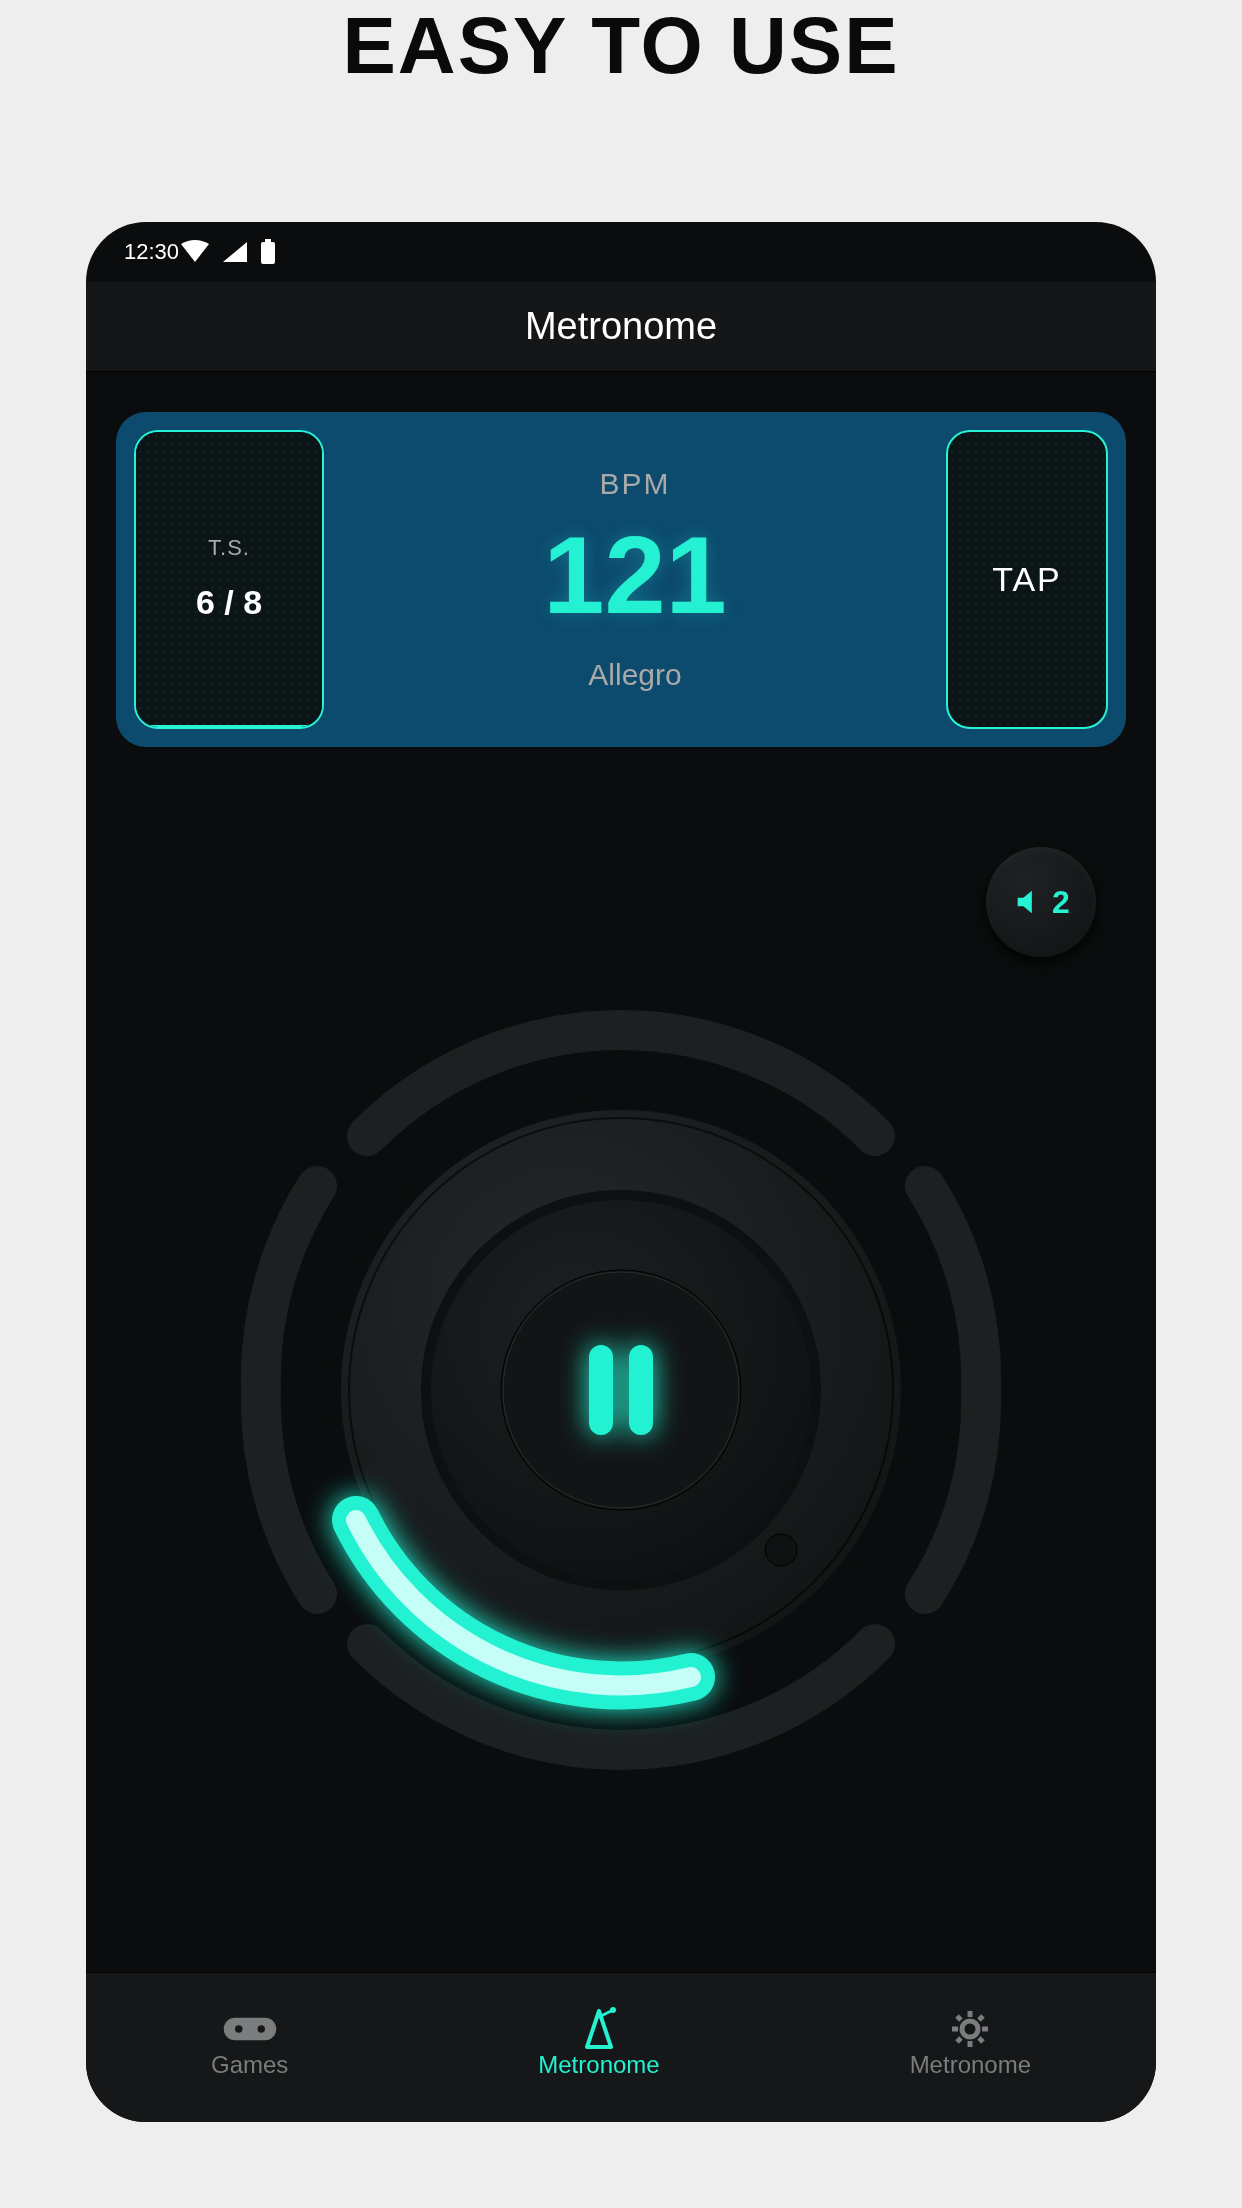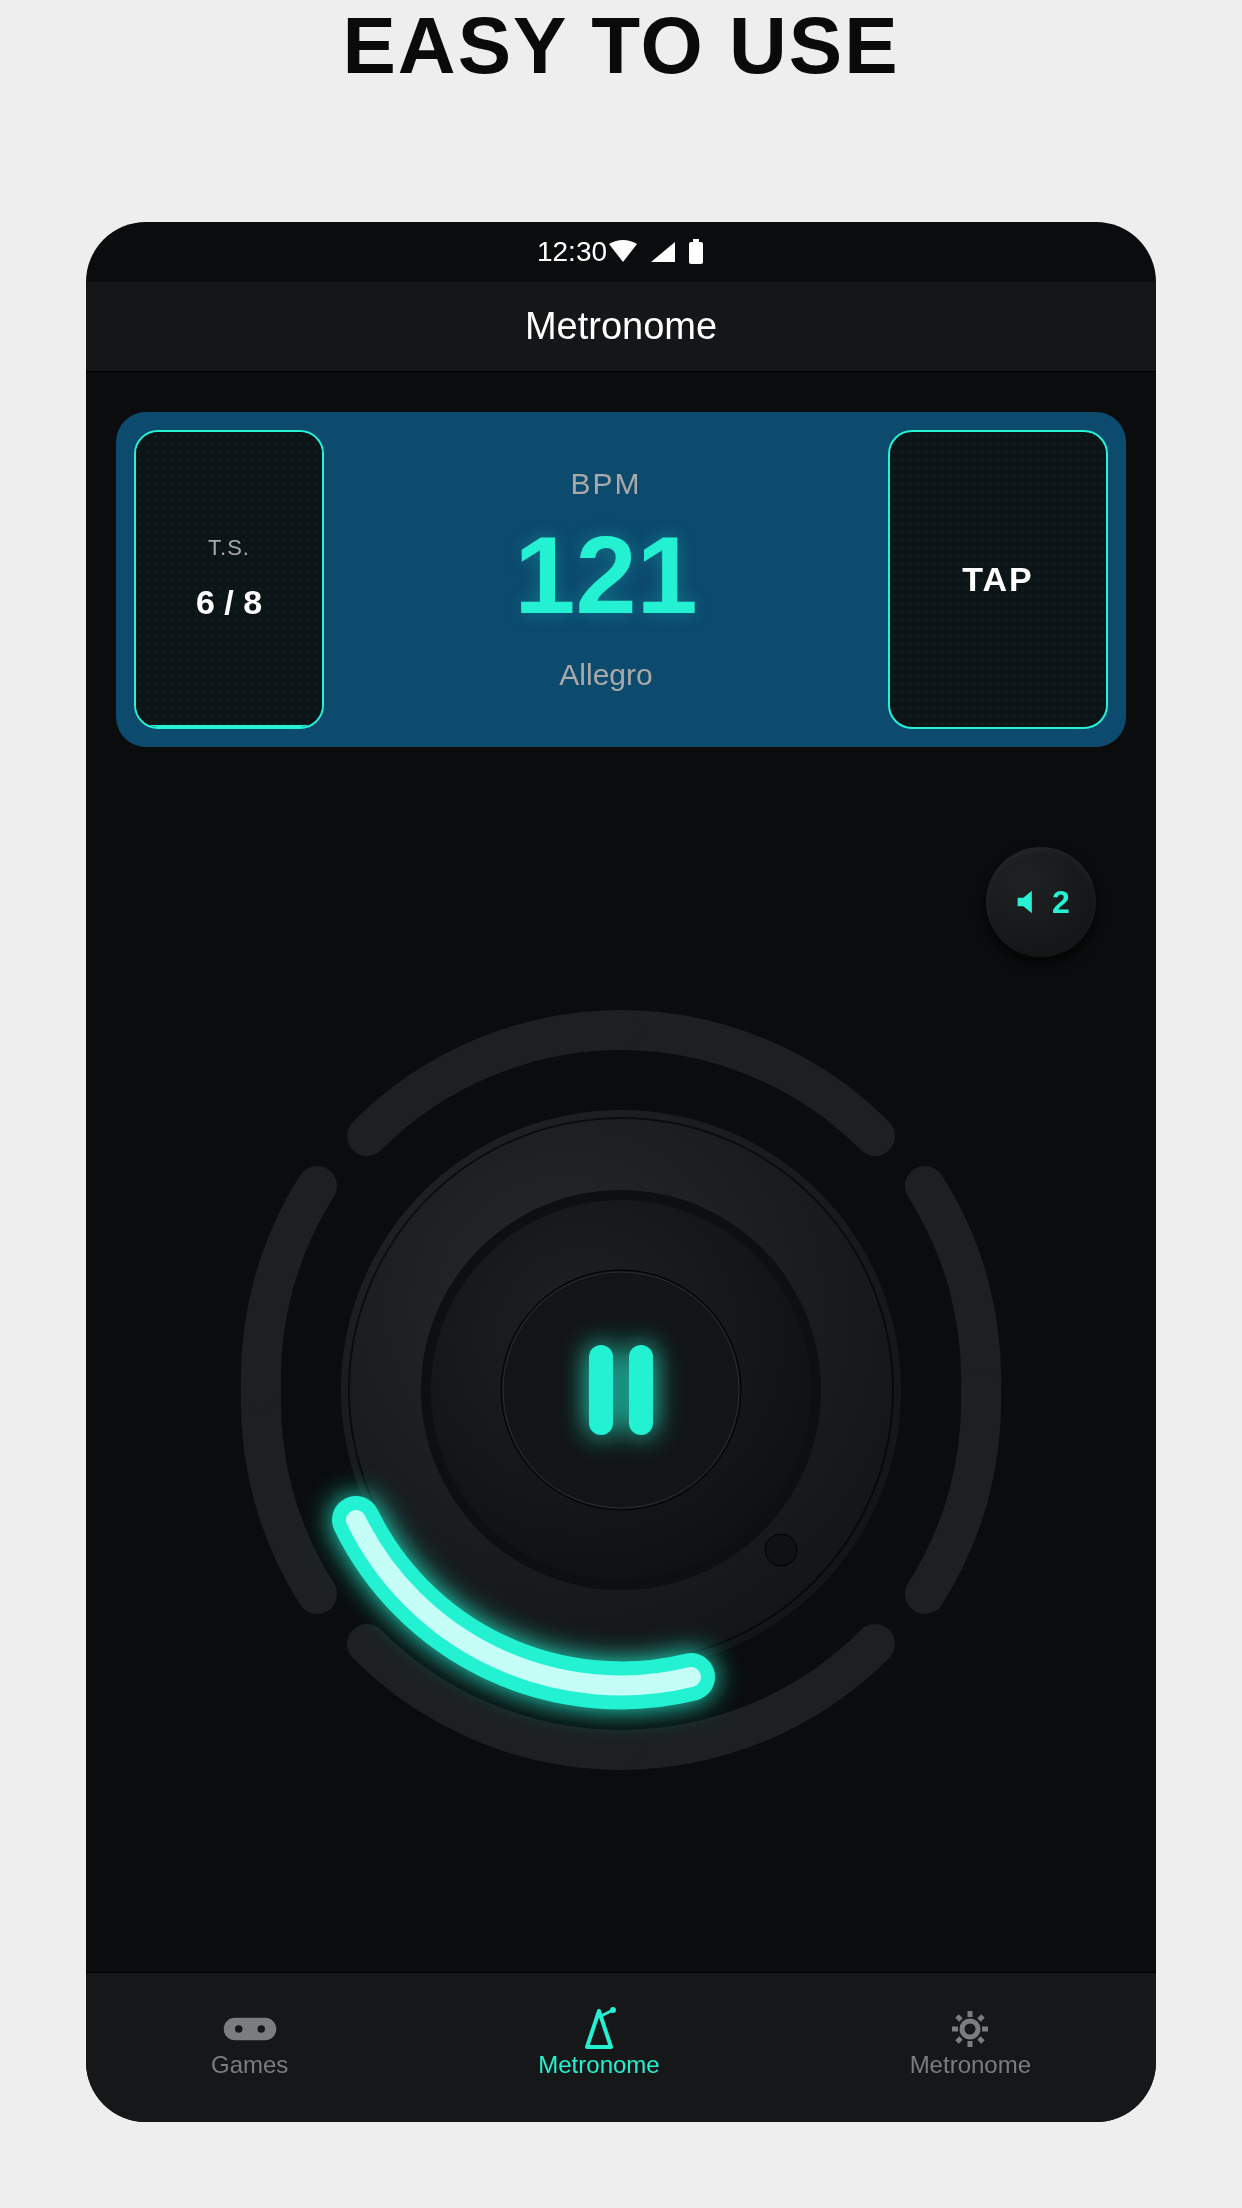--- a/index.html
+++ b/index.html
@@ -25,24 +25,24 @@
     background: #0a0c0d;
     overflow: hidden;
     position: relative;
     display: flex;
     flex-direction: column;
   }
   .status-bar {
     height: 60px;
     display: flex;
     align-items: center;
-    justify-content: center;
+    justify-content: flex-start;
     padding: 0 38px;
     color: #fff;
-    font-size: 28px;
+    font-size: 22px;
   }
   .status-icons { display: flex; gap: 10px; align-items: center; }
   .app-header {
     height: 90px;
     background: #141617;
     display: flex;
     align-items: center;
     justify-content: center;
     color: #fff;
     font-size: 38px;
@@ -87,29 +87,29 @@
     display: flex;
     flex-direction: column;
     align-items: center;
     justify-content: center;
     gap: 10px;
   }
   .bpm-label { color: #a9a9a9; font-size: 30px; letter-spacing: 2px; }
   .bpm-value { color: #23f1d2; font-size: 110px; font-weight: 700; text-shadow: 0 0 18px rgba(35,241,210,0.25); }
   .tempo-name { color: #a9a9a9; font-size: 30px; margin-top: 10px; }
   .tap-button {
-    width: 220px;
+    width: 162px;
     border: 2px solid #25f3d4;
     border-radius: 24px;
     display: flex;
     align-items: center;
     justify-content: center;
     color: #fff;
     font-size: 34px;
-    font-weight: 700;
+    font-weight: 400;
     letter-spacing: 2px;
     background: #0b1416;
     background-image: radial-gradient(#14201f 1px, transparent 1px);
     background-size: 8px 8px;
   }
   .dial-area {
     flex: 1;
     position: relative;
     display: flex;
     align-items: center;

